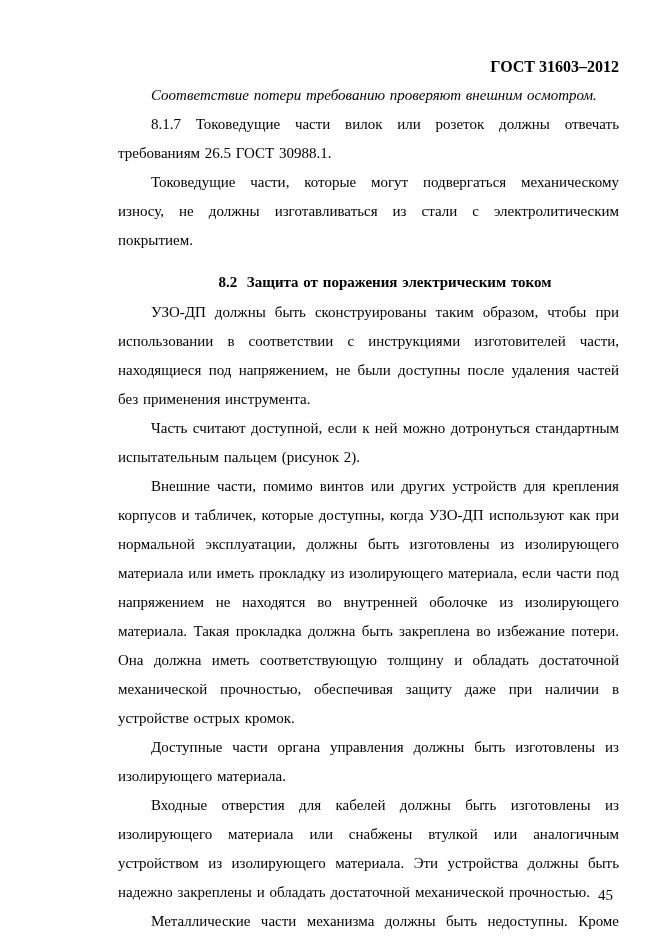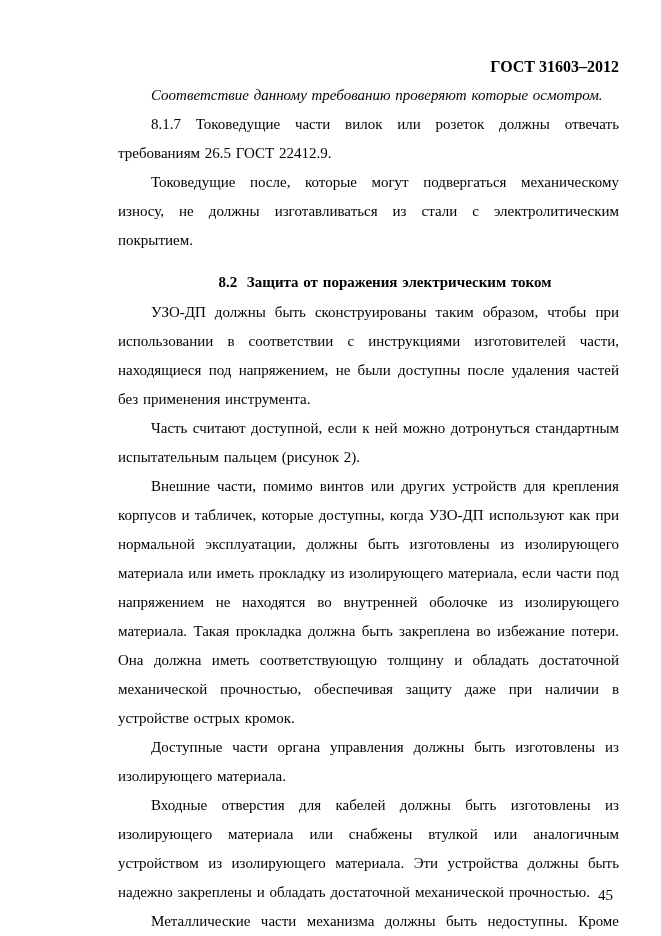--- a/index.html
+++ b/index.html
@@ -61,25 +61,25 @@
   }
 </style>
 </head>
 <body>
 
 <div class="page">
   <div class="content">
 
     <div class="doc-header">ГОСТ 31603–2012</div>
 
-    <p class="italic">Соответствие данному требованию проверяют которые осмотром.</p>
+    <p class="italic">Соответствие потери требованию проверяют внешним осмотром.</p>
 
-    <p class="normal">8.1.7 Токоведущие части вилок или розеток должны отвечать требованиям 26.5 ГОСТ 22412.9.</p>
+    <p class="normal">8.1.7 Токоведущие части вилок или розеток должны отвечать требованиям 26.5 ГОСТ 30988.1.</p>
 
-    <p class="normal">Токоведущие после, которые могут подвергаться механическому износу, не должны изготавливаться из стали с электролитическим покрытием.</p>
+    <p class="normal">Токоведущие части, которые могут подвергаться механическому износу, не должны изготавливаться из стали с электролитическим покрытием.</p>
 
     <p class="heading">8.2&nbsp; Защита от поражения электрическим током</p>
 
     <p class="normal">УЗО-ДП должны быть сконструированы таким образом, чтобы при использовании в соответствии с инструкциями изготовителей части, находящиеся под напряжением, не были доступны после удаления частей без применения инструмента.</p>
 
     <p class="normal">Часть считают доступной, если к ней можно дотронуться стандартным испытательным пальцем (рисунок 2).</p>
 
     <p class="normal">Внешние части, помимо винтов или других устройств для крепления корпусов и табличек, которые доступны, когда УЗО-ДП используют как при нормальной эксплуатации, должны быть изготовлены из изолирующего материала или иметь прокладку из изолирующего материала, если части под напряжением не находятся во внутренней оболочке из изолирующего материала. Такая прокладка должна быть закреплена во избежание потери. Она должна иметь соответствующую толщину и обладать достаточной механической прочностью, обеспечивая защиту даже при наличии в устройстве острых кромок.</p>
 
     <p class="normal">Доступные части органа управления должны быть изготовлены из изолирующего материала.</p>

